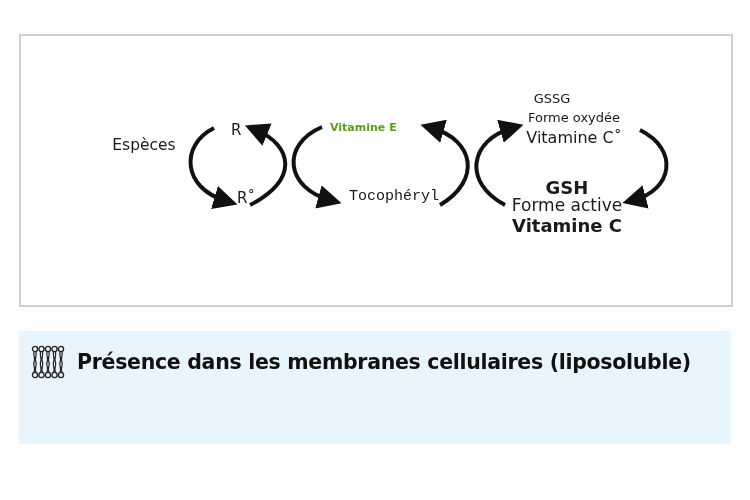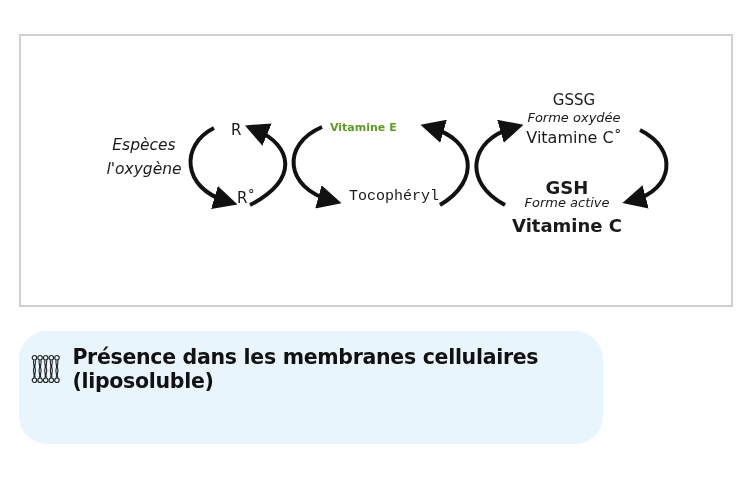--- a/index.html
+++ b/index.html
@@ -1,26 +1,26 @@
 <!DOCTYPE html>
 <html><head>
 <meta charset="utf-8">
 <style>
   html, body { margin: 0; padding: 0; background: #fefefe; }
   body { width: 750px; height: 500px; position: relative; overflow: hidden;
          font-family: "DejaVu Sans", "Liberation Sans", sans-serif; color: #1a1a1a; }
   .diagram-box { position: absolute; left: 19px; top: 34px; width: 710px; height: 269px;
                  border: 2px solid #d0d0d0; background: #ffffff; }
   .lbl { position: absolute; white-space: nowrap; }
-  .it { font-style: italic; }
+  .it { }
   .b { font-weight: bold; }
   .c { text-align: center; transform: translateX(-50%); }
   svg.arrows { position: absolute; left: 0; top: 0; }
-  .info-box { position: absolute; left: 19px; top: 331px; width: 584px; height: 113px;
-              background: #e9f5fd; border-radius: 28px; }
+  .info-box { position: absolute; left: 19px; top: 331px; width: 712px; height: 113px;
+              background: #e9f5fd; }
   .info-row { position: absolute; left: 12px; display: flex; align-items: center; }
   .info-row .icon { width: 34px; height: 34px; margin-right: 12px; }
   .info-text { font-weight: bold; font-size: 20.5px; color: #111; letter-spacing: -0.3px; }
 </style>
 </head>
 <body>
 
 <div class="diagram-box"></div>
 
 <svg class="arrows" width="750" height="320">
@@ -38,35 +38,34 @@
 
   <path d="M440,205 C482,180 474,140 432,128" fill="none" stroke="#111" stroke-width="4" marker-end="url(#ah)"></path>
 
   <path d="M505,205 C462,182 470,140 512,128" fill="none" stroke="#111" stroke-width="4" marker-end="url(#ah)"></path>
 
   <path d="M640,130 C680,150 672,190 634,200" fill="none" stroke="#111" stroke-width="4" marker-end="url(#ah)"></path>
 </svg>
 
 <div class="lbl it c" style="left:128px; top:133px; font-size:15.5px; line-height:24px; text-align:center;margin-left:16px;">
   <div>Espèces</div>
-  <div>l'oxygène</div>
 </div>
 
 <div class="lbl" style="left:231px; top:121px; font-size:15px;">R</div>
 <div class="lbl" style="left:237px; top:189px; font-size:15px;">R˚</div>
 
 <div class="lbl b" style="left:330px; top:121px; font-size:11px; color:#5a9e1e;">Vitamine E</div>
 <div class="lbl" style="left:349px; top:188px; font-size:15px;font-family:Liberation Mono, monospace;">Tocophéryl</div>
 
-<div class="lbl c" style="left:574px; top:91px; font-size:15px;">GSSG</div>
+<div class="lbl c" style="left:552px; top:91px; font-size:13px;">GSSG</div>
 <div class="lbl it c" style="left:574px; top:110px; font-size:13px;">Forme oxydée</div>
 <div class="lbl c" style="left:574px; top:128px; font-size:16px;">Vitamine C˚</div>
 
 <div class="lbl b c" style="left:567px; top:177px; font-size:18px;">GSH</div>
-<div class="lbl it c" style="left:567px; top:195px; font-size:13px;">Forme active</div>
+<div class="lbl it c" style="left:567px; top:195px; font-size:17px;">Forme active</div>
 <div class="lbl b c" style="left:567px; top:215px; font-size:18px;">Vitamine C</div>
 
 <div class="info-box">
   <div class="info-row" style="top:14px;">
     <svg class="icon" viewBox="0 0 34 34">
       <g fill="none" stroke="#222" stroke-width="1.3">
         <circle cx="4" cy="4" r="2.6"></circle>
           <circle cx="10.5" cy="4" r="2.6"></circle>
           <circle cx="17" cy="4" r="2.6"></circle>
           <circle cx="23.5" cy="4" r="2.6"></circle>

